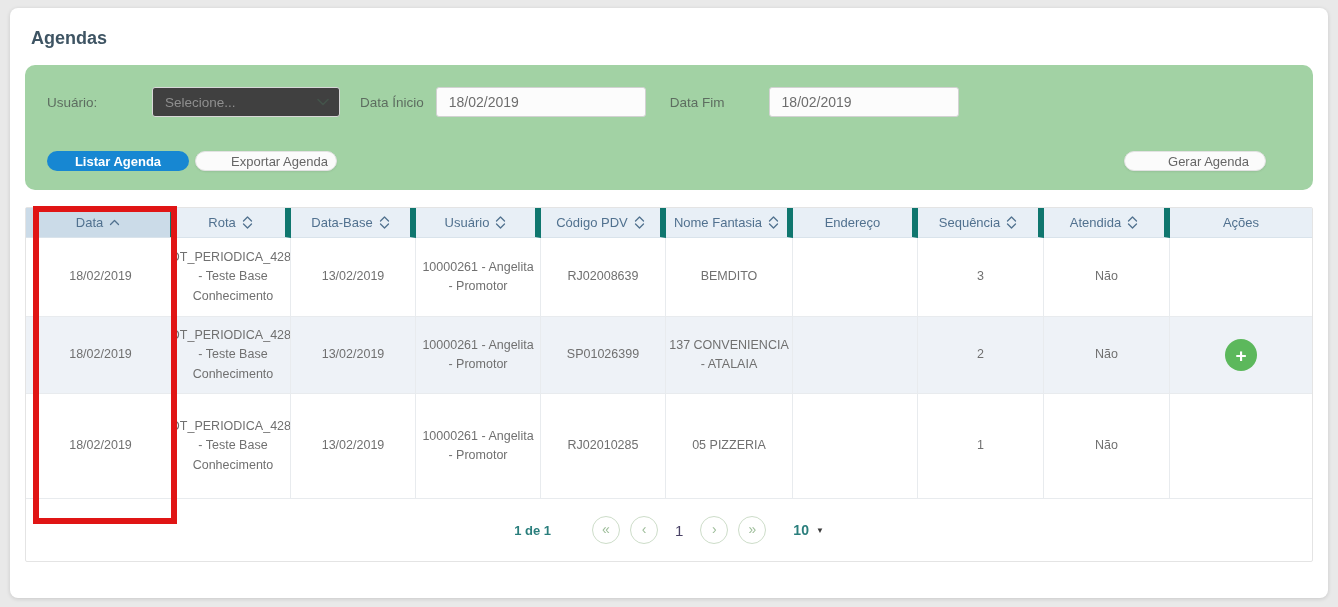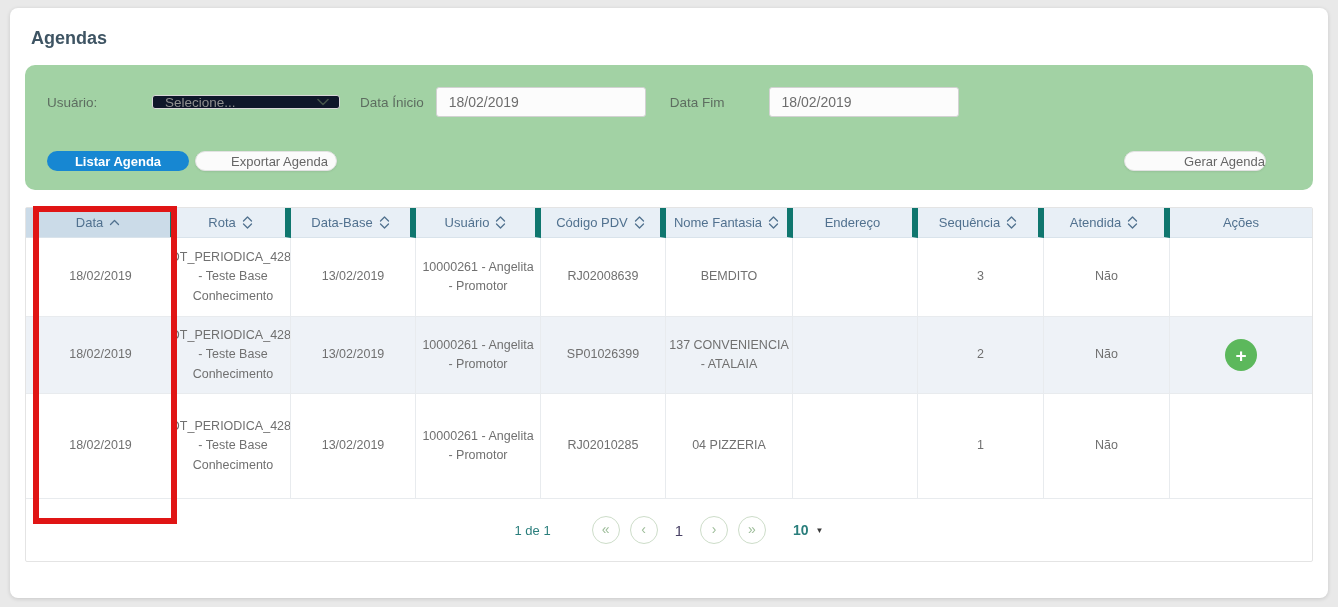--- a/index.html
+++ b/index.html
@@ -26,22 +26,22 @@
   
   .filter-panel {
     background: #a2d2a4;
     border-radius: 10px;
     padding: 22px 22px 19px;
   }
   .filter-row { display: flex; align-items: center; }
   .flabel { font-size: 13.5px; color: #5d6d60; }
   .lbl-user { width: 105px; }
   .select-box {
-    width: 188px; height: 14px;
-    background: #0f172a;
+    width: 188px; height: 30px;
+    background: #404040;
     border: 1px solid #d8d8d8;
     border-radius: 3px;
     display: flex; align-items: center; justify-content: space-between;
     padding: 0 10px 0 12px;
     margin-right: 20px;
     cursor: pointer;
   }
   .select-box .sel-text { font-size: 13.5px; color: #8f8f8f; }
   .select-box svg { display: block; }
   .lbl-ds { margin-right: 12px; }
@@ -76,21 +76,21 @@
   .btn-light {
     width: 142px;
     background: #fbfbfb;
     border: 1px solid #e2e2e2;
     color: #666666;
     border-radius: 10px;
     box-shadow: 0 1px 2px rgba(0,0,0,.08);
     padding-left: 27px;
   }
   .btn-export { margin-left: 6px; }
-  .btn-gerar { margin-left: auto; margin-right: 25px; text-align: right; }
+  .btn-gerar { margin-left: auto; margin-right: 25px; }
   
   .table-wrap {
     position: relative;
     margin-top: 17px;
     border: 1px solid #e4e4e4;
     border-radius: 2px;
     background: #fff;
   }
   .thead, .tr {
     display: grid;
@@ -136,21 +136,21 @@
     font-size: 19px;
     font-weight: bold;
     cursor: pointer;
     line-height: 1;
   }
   
   .pagination {
     height: 62px;
     display: flex; align-items: center; justify-content: center;
   }
-  .pg-summary { font-size: 13px; font-weight: 400; color: #2a7e7c; margin-right: 36px; }
+  .pg-summary { font-size: 13px; font-weight: 700; color: #2a7e7c; margin-right: 36px; }
   .pg-circle {
     width: 28px; height: 28px;
     border-radius: 50%;
     border: 1px solid #cdddc9;
     background: transparent;
     color: #9dbd99;
     font-size: 14px;
     display: flex; align-items: center; justify-content: center;
     margin: 0 5px;
     cursor: pointer;
@@ -308,21 +308,21 @@
               <span>+</span>
             </div>
           </div>
         </div>
         <div class="tr">
           <div class="td">18/02/2019</div>
           <div class="td">ROT_PERIODICA_4285_ - Teste Base Conhecimento</div>
           <div class="td">13/02/2019</div>
           <div class="td">10000261 - Angelita - Promotor</div>
           <div class="td">RJ02010285</div>
-          <div class="td">04 PIZZERIA</div>
+          <div class="td">05 PIZZERIA</div>
           <div class="td"></div>
           <div class="td">1</div>
           <div class="td">Não</div>
           <div class="td"></div>
         </div>
       </div>
 
     <div class="pagination">
       <span class="pg-summary">1 de 1</span>
       <button class="pg-circle">«</button>

